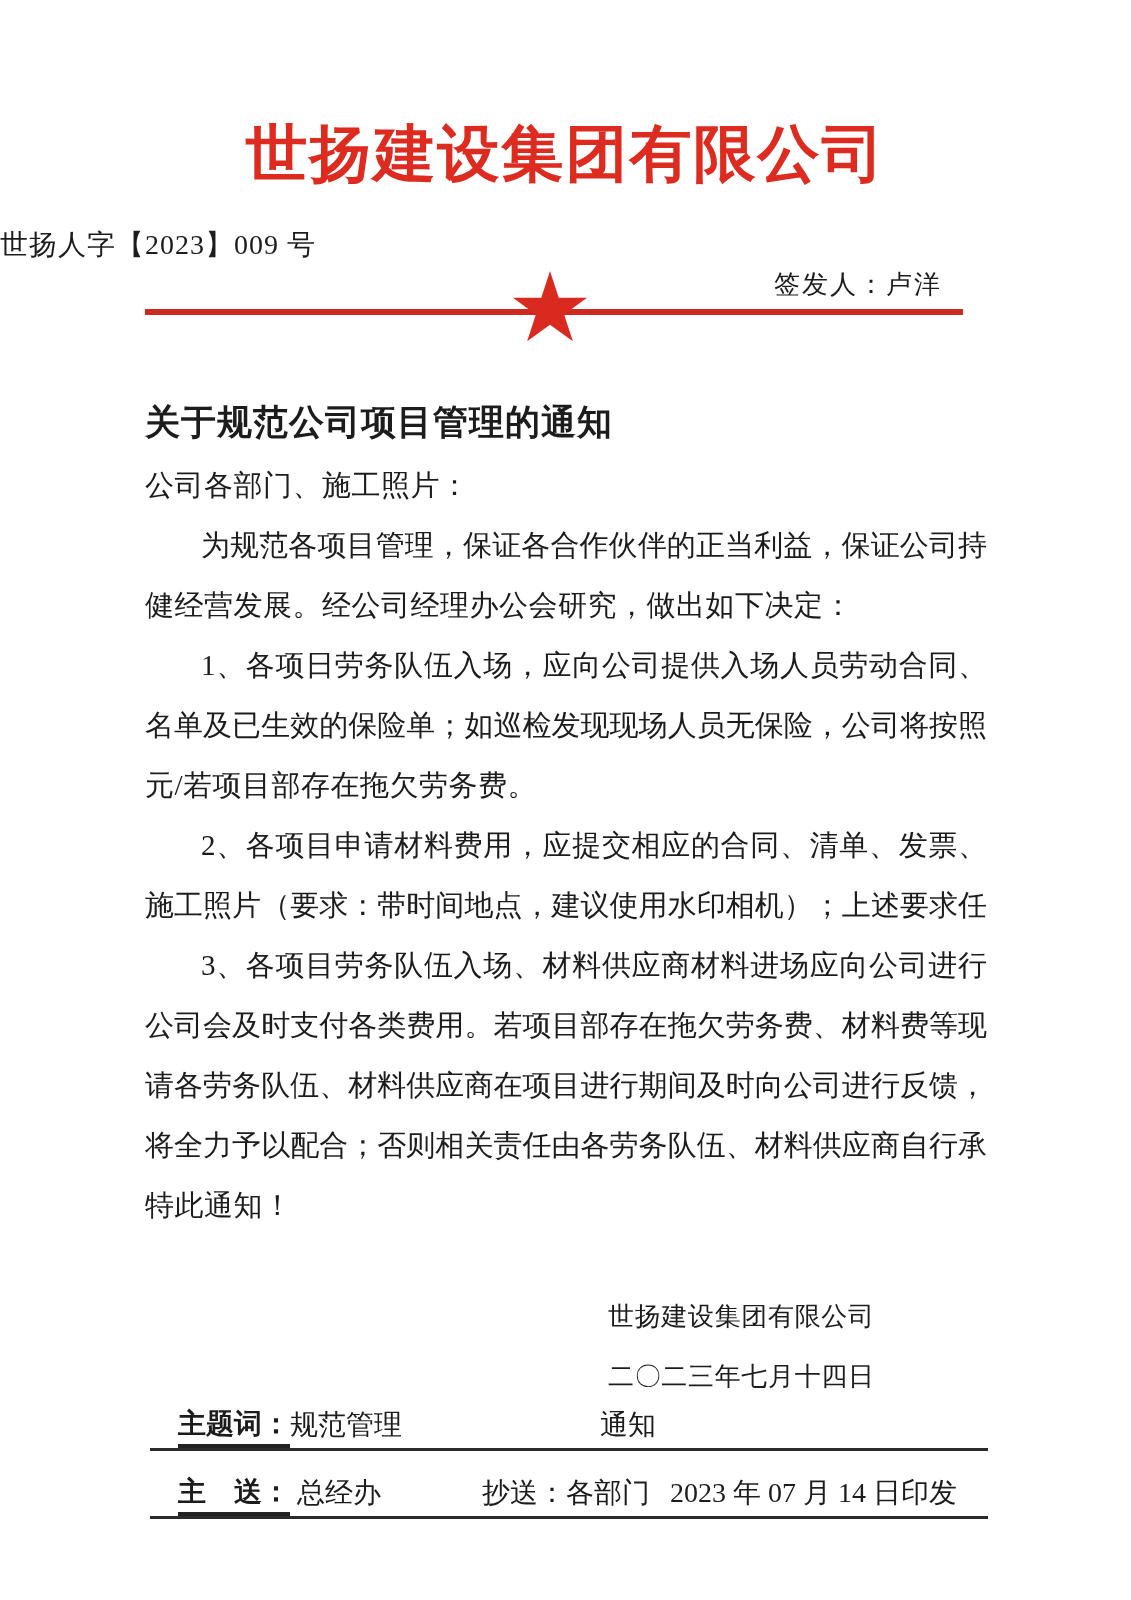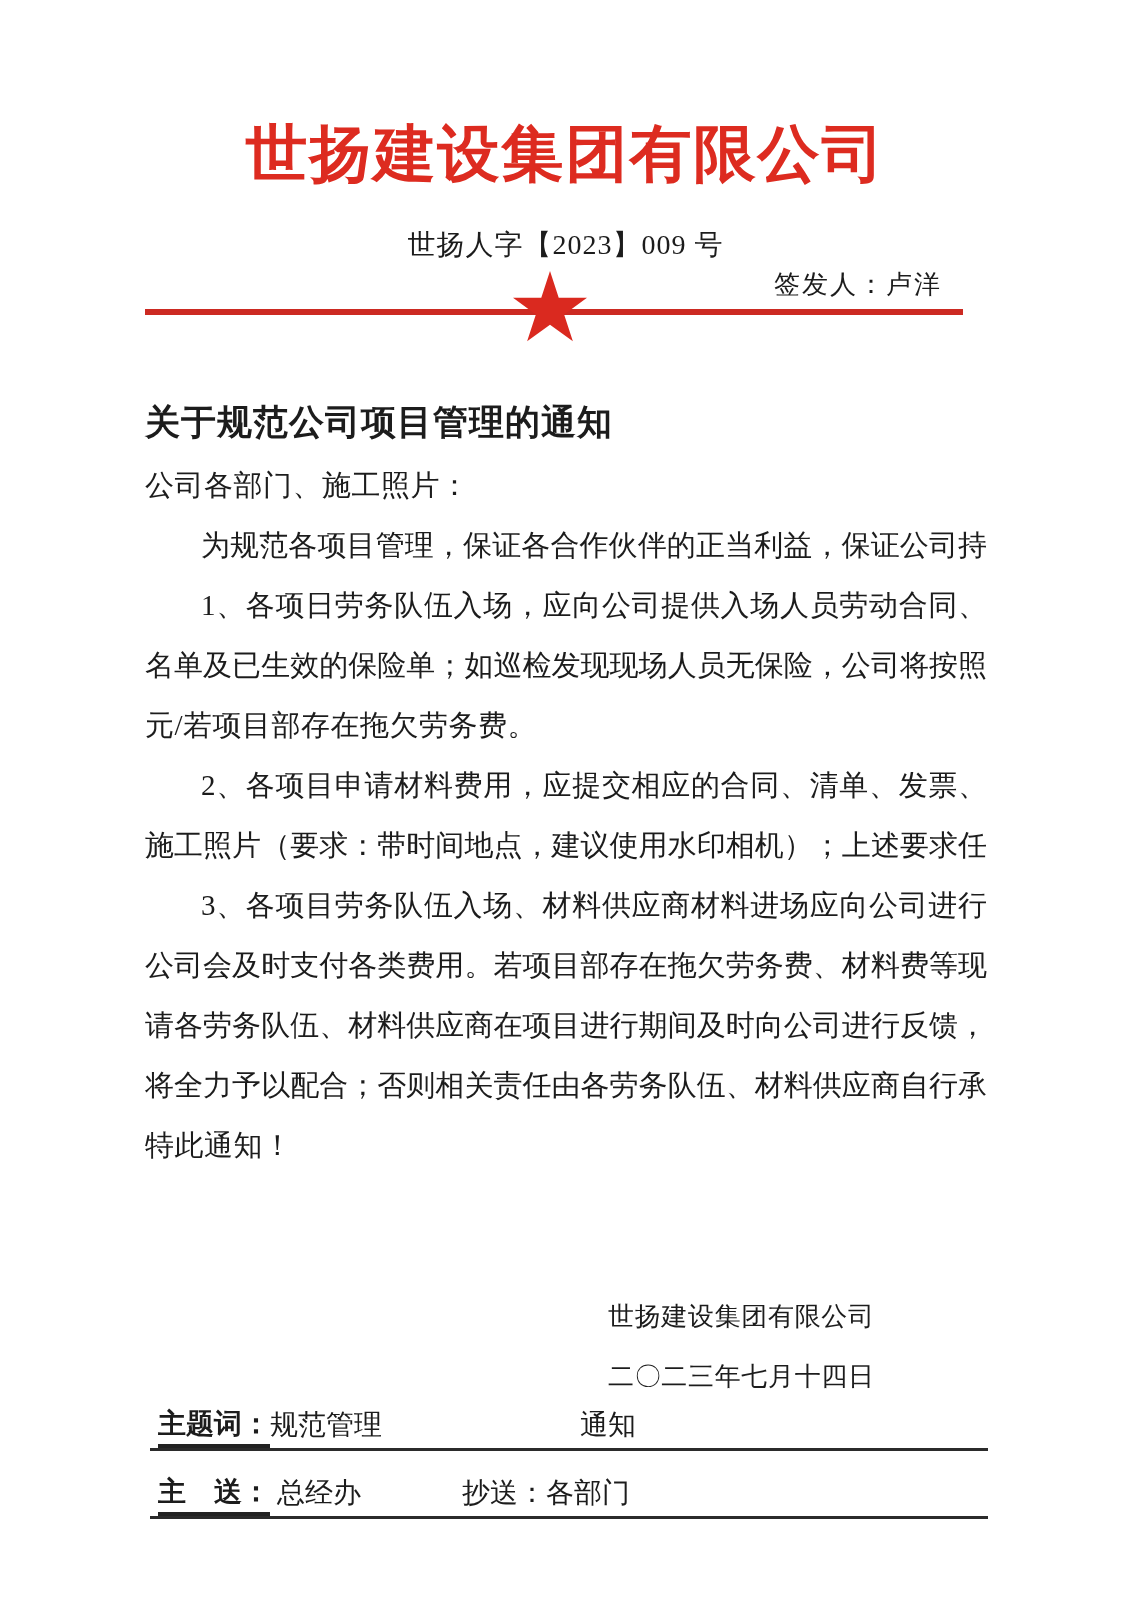--- a/index.html
+++ b/index.html
@@ -14,21 +14,21 @@
     position:relative; width:1131px; height:1548px;
     background:#ffffff; overflow:hidden;
   }
   .company-name {
     position:absolute; top:112px; left:0; width:100%;
     text-align:center; font-size:62px; font-weight:bold;
     letter-spacing:2px; color:#dd2b20; white-space:nowrap;
   }
   .doc-number {
     position:absolute; top:226px; left:0; width:100%;
-    text-align:center; font-size:28px; letter-spacing:1px;
+    text-align:left; font-size:28px; letter-spacing:1px;
   }
   .issuer {
     position:absolute; top:267px; right:189px;
     font-size:26px; letter-spacing:2px; white-space:nowrap;
   }
   .red-rule {
     position:absolute; top:309px; left:145px; width:818px; height:6px;
     background:#cc2a22;
   }
   .star {
@@ -57,21 +57,21 @@
   }
   .sign-name { top:1297px; }
   .sign-date { top:1357px; }
   .footer-row {
     position:absolute; left:150px; width:838px; height:47px;
     border-bottom:3px solid #2b2b2b; font-size:28px;
   }
   .footer-row-1 { top:1404px; }
   .footer-row-2 { top:1472px; }
   .footer-item {
-    position:absolute; bottom:4px; white-space:nowrap;
+    position:absolute; bottom:4px; white-space:nowrap;margin-left:20px;
   }
   .footer-label {
     font-weight:bold; bottom:0; height:44px; line-height:40px;
     border-bottom:4px solid #222222;
   }
   .fr1-label   { left:8px;   }
   .fr1-kw1     { left:120px; }
   .fr1-kw2     { left:430px; }
   .fr2-label   { left:8px;   }
   .fr2-mainto  { left:127px; }
@@ -95,20 +95,21 @@
     <svg viewBox="0 0 100 100" aria-hidden="true">
       <polygon fill="currentColor" points="50,0 61.8,36.3 100,36.3 69.1,58.7 80.9,95 50,72.6 19.1,95 30.9,58.7 0,36.3 38.2,36.3"></polygon>
     </svg>
   </div>
 
   <div class="notice-title">关于规范公司项目管理的通知</div>
 
   <div class="doc-body">
       <div class="line">公司各部门、施工照片：</div>
       <div class="line indent just">为规范各项目管理，保证各合作伙伴的正当利益，保证公司持续稳</div>
+      <div class="line">健经营发展。经公司经理办公会研究，做出如下决定：</div>
       <div class="line indent just">1、各项日劳务队伍入场，应向公司提供入场人员劳动合同、人员</div>
       <div class="line just">名单及已生效的保险单；如巡检发现现场人员无保险，公司将按照 10000</div>
       <div class="line">元/若项目部存在拖欠劳务费。</div>
       <div class="line indent just">2、各项目申请材料费用，应提交相应的合同、清单、发票、现场</div>
       <div class="line just">施工照片（要求：带时间地点，建议使用水印相机）；上述要求任何一</div>
       <div class="line indent just">3、各项目劳务队伍入场、材料供应商材料进场应向公司进行报备，</div>
       <div class="line just">公司会及时支付各类费用。若项目部存在拖欠劳务费、材料费等现象，</div>
       <div class="line just">请各劳务队伍、材料供应商在项目进行期间及时向公司进行反馈，公司</div>
       <div class="line just">将全力予以配合；否则相关责任由各劳务队伍、材料供应商自行承担。</div>
       <div class="line">特此通知！</div>
@@ -121,15 +122,16 @@
   <div class="footer-row footer-row-1">
     <span class="footer-item footer-label fr1-label">主题词：</span>
     <span class="footer-item fr1-kw1">规范管理</span>
     <span class="footer-item fr1-kw2">通知</span>
   </div>
 
   <div class="footer-row footer-row-2">
     <span class="footer-item footer-label fr2-label">主　送：</span>
     <span class="footer-item fr2-mainto">总经办</span>
     <span class="footer-item fr2-cc">抄送：各部门</span>
+    <span class="footer-item fr2-printed">2023 年 07 月 14 日印发</span>
   </div>
 
 </div>
 
 </body></html>

